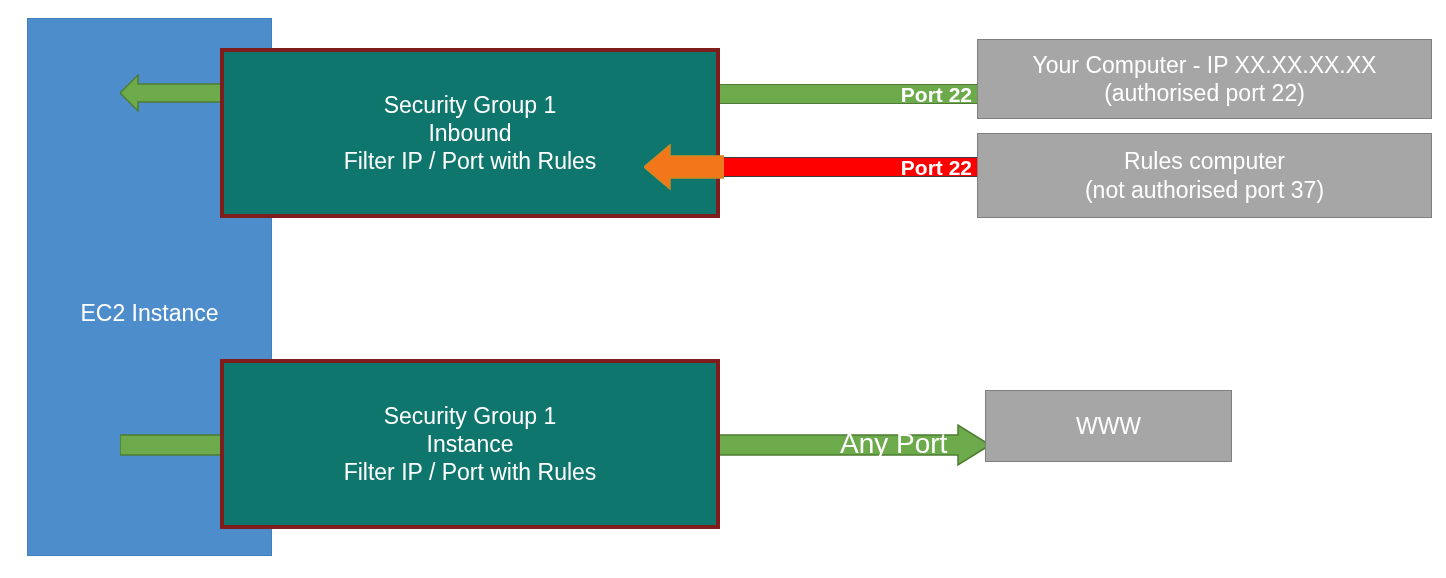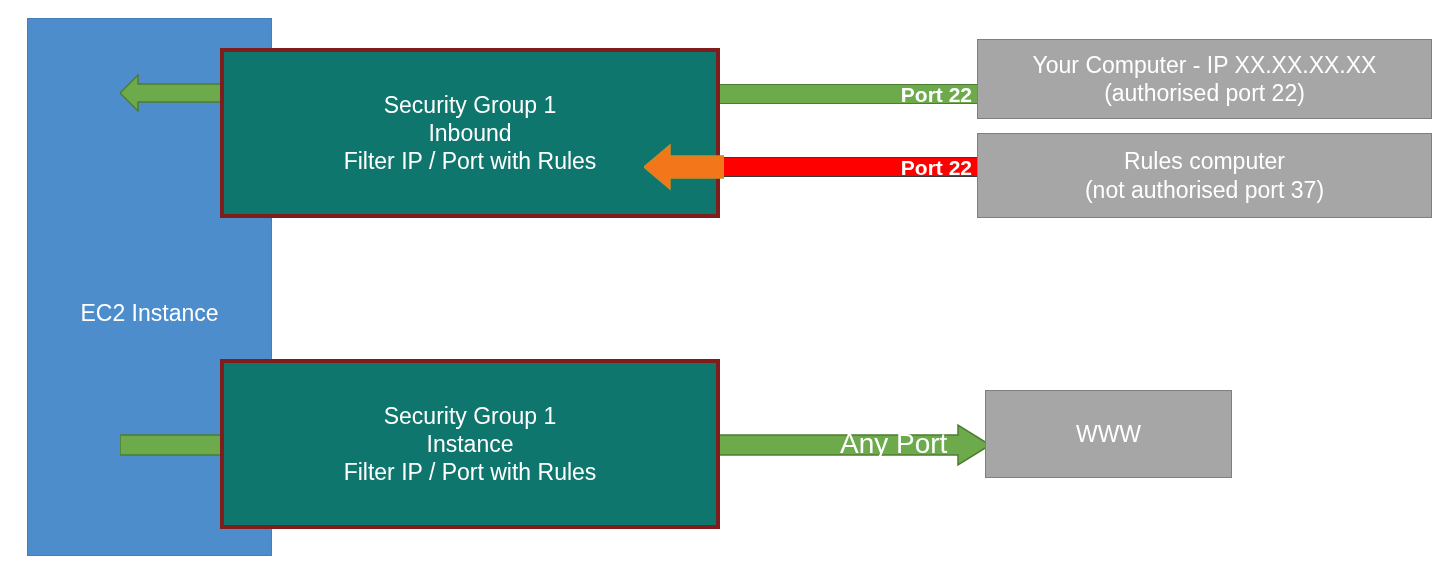--- a/index.html
+++ b/index.html
@@ -184,21 +184,21 @@
   #box-other-computer {
     left: 977px;
     top: 133px;
     width: 455px;
     height: 85px;
   }
   #box-www {
     left: 985px;
     top: 390px;
     width: 247px;
-    height: 88px;
+    height: 72px;
     gap: 22px;
   }
 </style>
 </head>
 <body>
 
 <div id="canvas">
 
   <div class="box" id="ec2-instance">
     <div class="lines">

